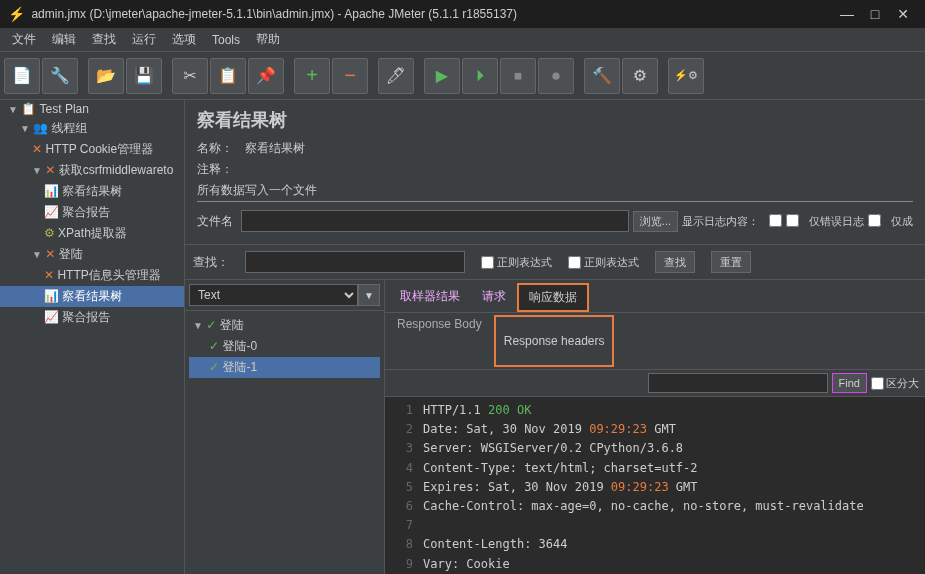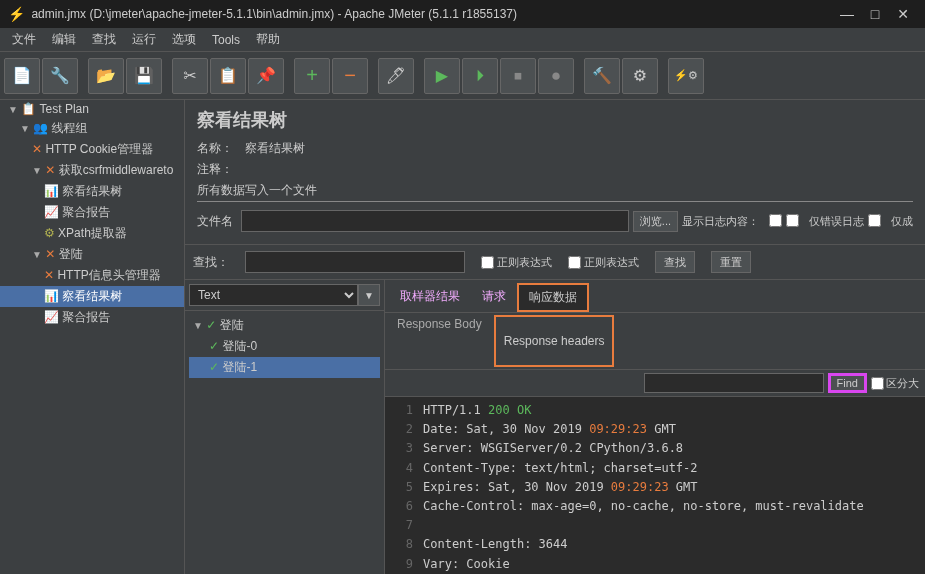--- a/index.html
+++ b/index.html
@@ -86,21 +86,21 @@
     .detail-tab.highlighted { border: 2px solid #e87c3e; color: #cccccc; }
 
     
     #sub-tabs { display: flex; background: #3c3f41; border-bottom: 1px solid #555; padding: 2px 4px; gap: 4px; }
     .sub-tab { padding: 2px 8px; cursor: pointer; font-size: 12px; color: #aaaaaa; }
     .sub-tab.highlighted { border: 2px solid #e87c3e; color: #cccccc; }
 
     
     #find-bar { display: flex; align-items: center; gap: 4px; padding: 3px 6px; background: #3c3f41; border-bottom: 1px solid #555; justify-content: flex-end; }
     .find-input { background: #2b2b2b; border: 1px solid #666; color: #cccccc; height: 20px; width: 180px; padding: 0 4px; font-size: 11px; }
-    .find-btn { background: #4c5052; border: 3px solid #d946ef; color: #cccccc; padding: 1px 6px; cursor: pointer; font-size: 11px; height: 20px; }
+    .find-btn { background: #4c5052; border: 1px solid #d946ef; color: #cccccc; padding: 1px 6px; cursor: pointer; font-size: 11px; height: 20px; }
     .find-check { display: flex; align-items: center; gap: 2px; font-size: 11px; color: #cccccc; }
 
     
     #response-content { flex: 1; overflow-y: auto; background: #2b2b2b; padding: 4px 8px; font-family: Consolas, monospace; font-size: 12px; }
     .resp-line { display: flex; gap: 10px; line-height: 1.6; }
     .line-num { color: #666; min-width: 20px; text-align: right; user-select: none; }
     .line-content { color: #cccccc; white-space: pre; }
     .line-content .highlight { color: #e87c3e; }
     .line-content .green { color: #5cb85c; }
 

